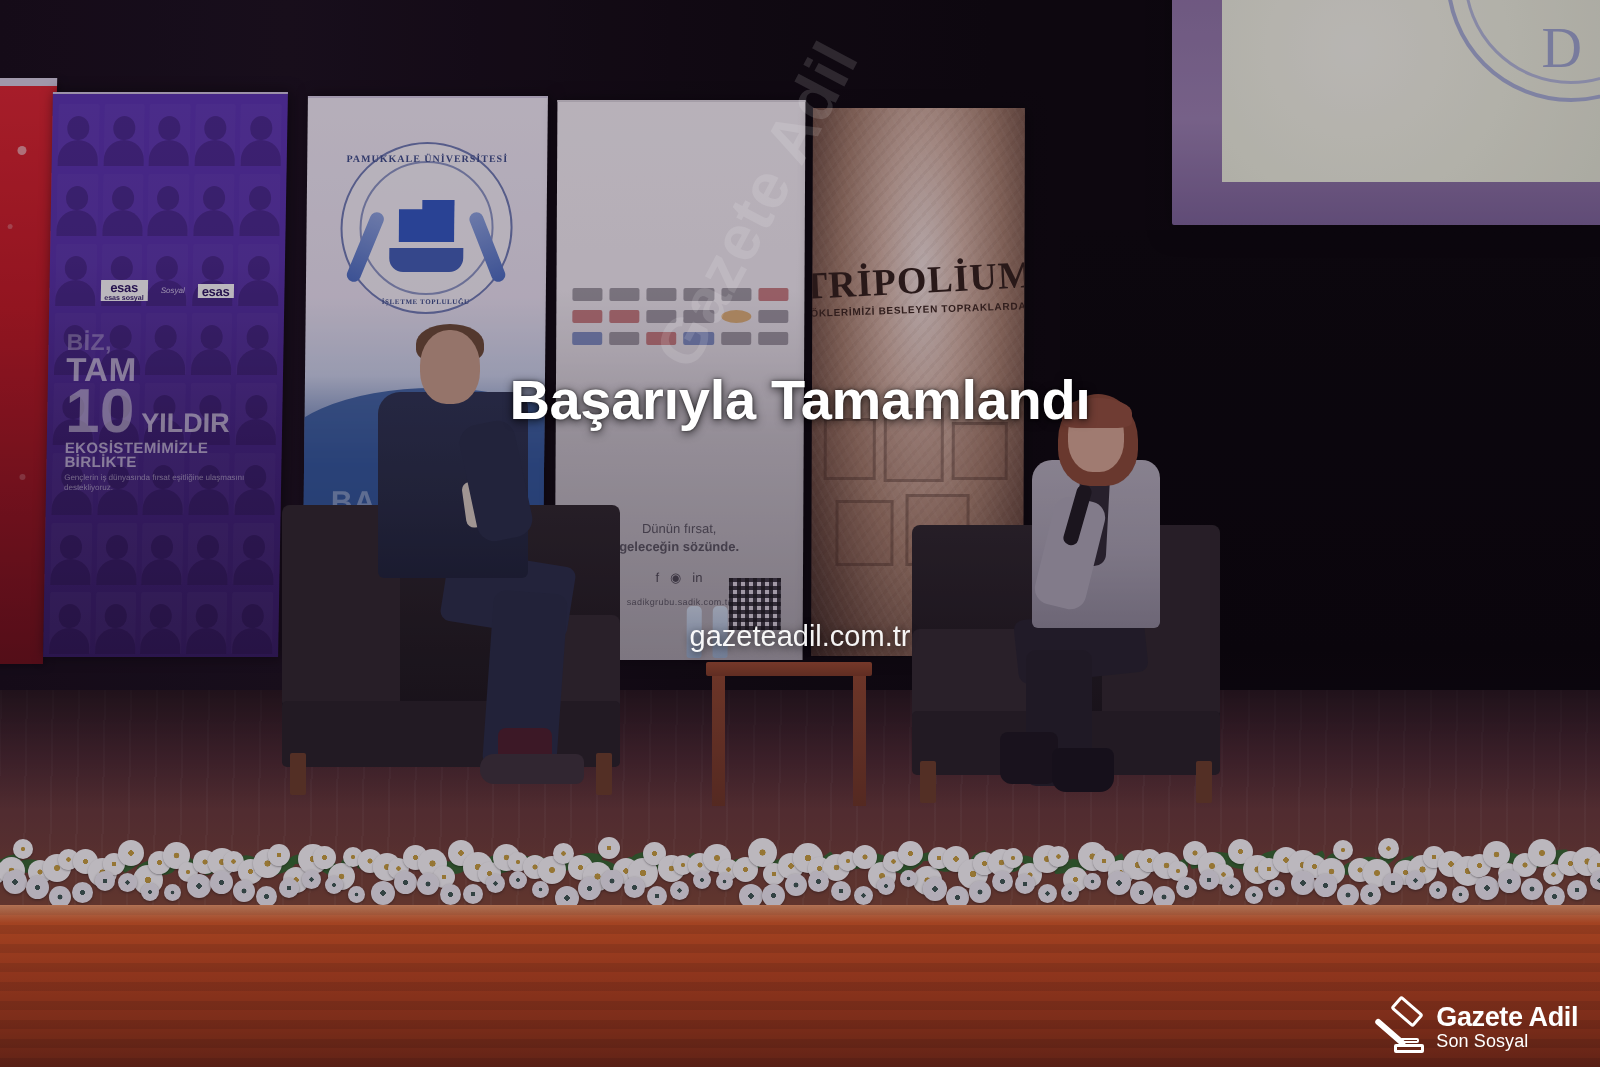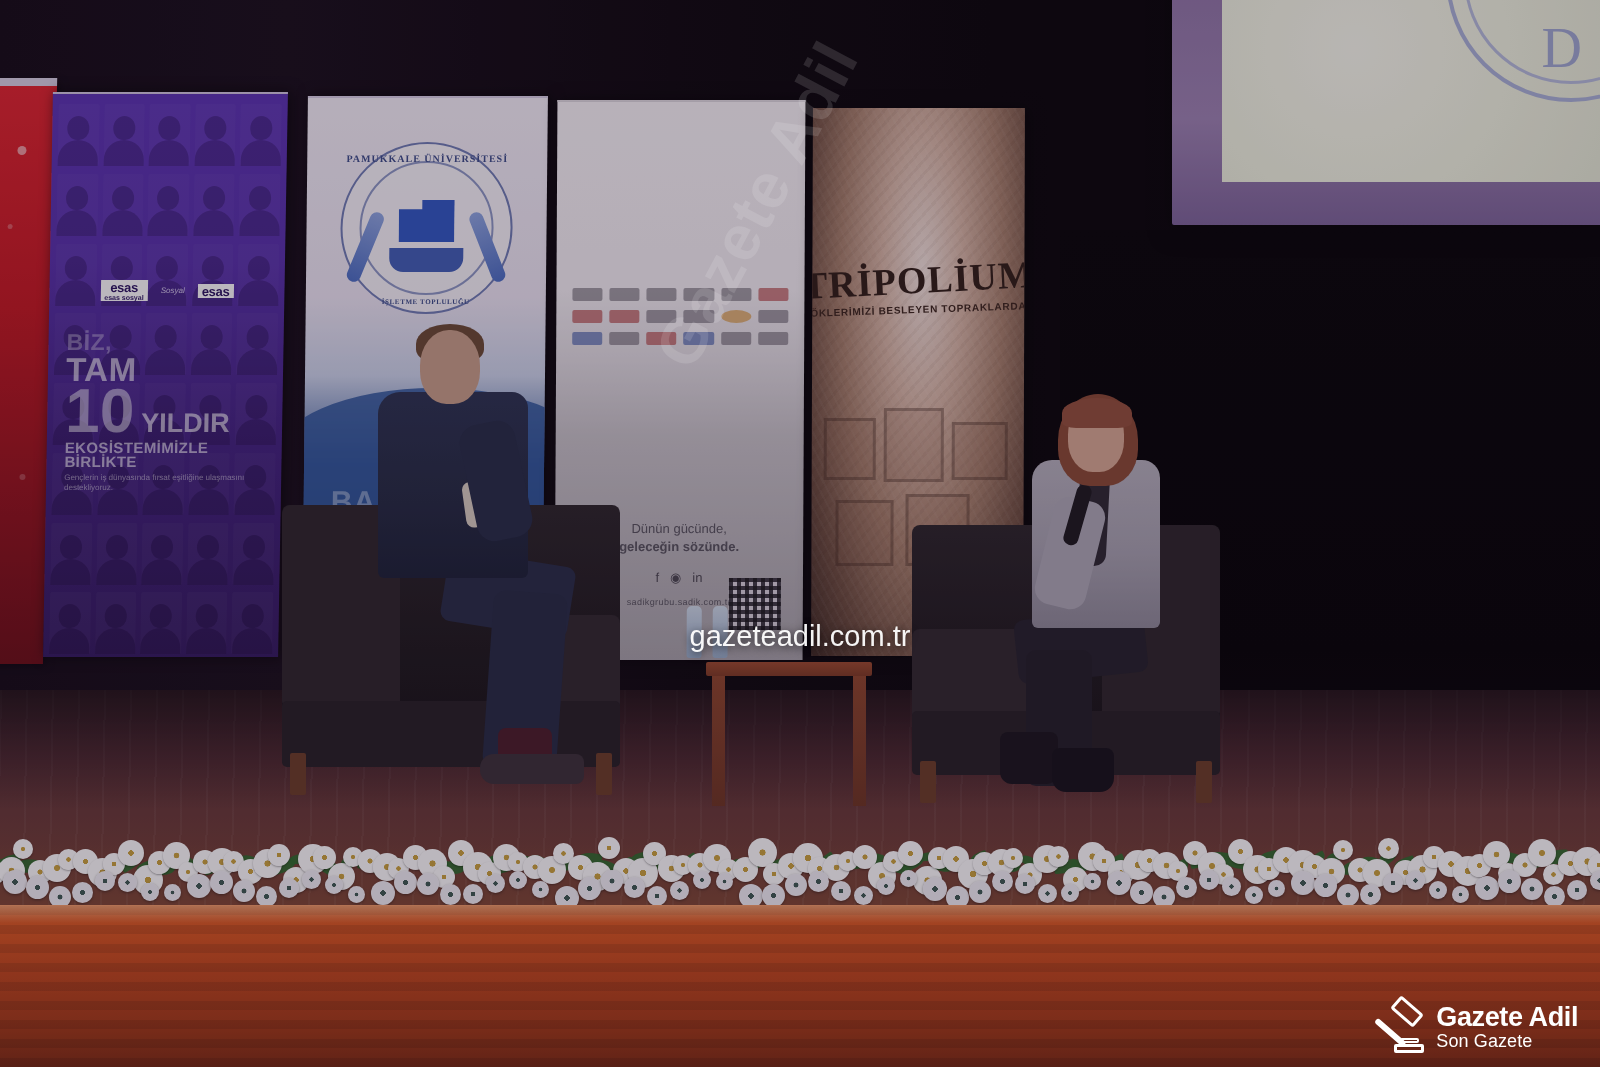--- a/index.html
+++ b/index.html
@@ -514,21 +514,21 @@
         <i class="sponsor o"></i>
         <i class="sponsor"></i>
       <i class="sponsor b"></i>
         <i class="sponsor"></i>
         <i class="sponsor r"></i>
         <i class="sponsor b"></i>
         <i class="sponsor"></i>
         <i class="sponsor"></i>
     </div>
     <div class="sadik-tagline">
-      <span>Dünün gücünde,</span>
+      <span>Dünün fırsat,</span>
       <b>geleceğin sözünde.</b>
     </div>
     <div class="sadik-social">
       <span>f</span>
       <span>◉</span>
       <span>in</span>
     </div>
     <div class="sadik-url">sadikgrubu.sadik.com.tr</div>
     <div class="qr"></div>
     <div class="bottle" style="left:132px;"></div>
@@ -876,30 +876,31 @@
       <span class="fl" style="left:1610px;top:48.56709707290372px;width:19px;height:19px;background:radial-gradient(circle at 50% 50%, #3d5a52 0 15%, #f3f1f6 17% 100%);box-shadow:0 1px 3px rgba(0,0,0,.4);"></span>
     </div>
 
   <div class="stage-lip"></div>
   <div class="lip-hl"></div>
 
   <div class="dim"></div>
   <div class="wm-diag">Gazete Adil</div>
 
   <div class="headline">
+    <span class="ln">Başarıyla Tamamlandı</span>
   </div>
 
   <div class="site-url">gazeteadil.com.tr</div>
 
   <div class="logo">
     <span class="gavel">
       <i class="hh"></i>
         <i class="handle"></i>
         <i class="block2"></i>
         <i class="block"></i>
     </span>
     <span class="logo-text">
       <div class="t1">Gazete Adil</div>
-      <div class="t2">Son Gazete</div>
+      <div class="t2">Son Sosyal</div>
     </span>
   </div>
 
 </div>
 
 </body></html>

